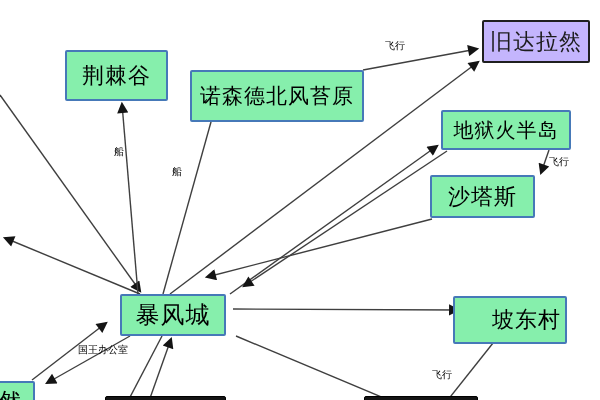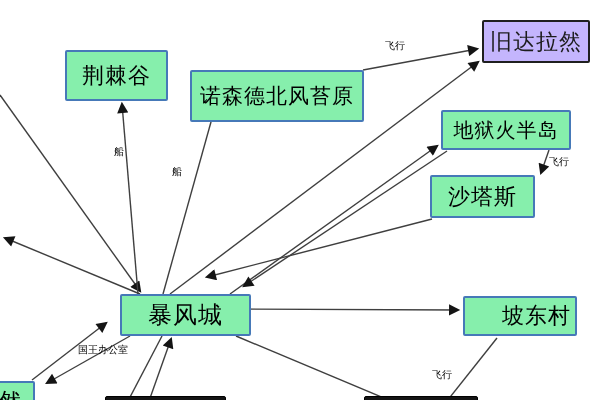--- a/index.html
+++ b/index.html
@@ -79,18 +79,18 @@
     <span class="edge-label" style="left: 172px; top: 166px;">船</span>
     <span class="edge-label" style="left: 385px; top: 40px;">飞行</span>
     <span class="edge-label" style="left: 549px; top: 156px;">飞行</span>
     <span class="edge-label small" style="left: 78px; top: 344px;">国王办公室</span>
     <span class="edge-label" style="left: 432px; top: 369px;">飞行</span>
     <div class="node" style="left: 65px; top: 50px; width: 103px; height: 51px; font-size: 22px;">荆棘谷</div>
     <div class="node" style="left: 190px; top: 50px; width: 174px; height: 52px; font-size: 21px; margin-top: 20px;">诺森德北风苔原</div>
     <div class="node yellow" style="left: 482px; top: 20px; width: 108px; height: 43px; font-size: 22px;">旧达拉然</div>
     <div class="node" style="left: 441px; top: 110px; width: 130px; height: 40px; font-size: 20px;">地狱火半岛</div>
     <div class="node" style="left: 430px; top: 175px; width: 105px; height: 43px; font-size: 22px; text-align: center;">沙塔斯</div>
-    <div class="node" style="left: 120px; top: 294px; width: 131px; height: 42px; font-size: 24px;">暴风城</div>
-    <div class="node" style="left: 463px; top: 296px; width: 114px; height: 40px; font-size: 22px; padding-left: 33px;">坡东村</div>
+    <div class="node" style="left: 120px; top: 294px; width: 106px; height: 42px; font-size: 24px;">暴风城</div>
+    <div class="node" style="left: 453px; top: 296px; width: 114px; height: 48px; font-size: 22px; padding-left: 33px;">坡东村</div>
     <div class="node partial" style="left: -64px; top: 381px; width: 99px; height: 42px; font-size: 24px;">然</div>
     <div class="node dark" style="left: 105px; top: 396px; width: 121px; height: 8px;"></div>
     <div class="node dark" style="left: 364px; top: 396px; width: 114px; height: 8px;"></div>
   </div>
 
 </body></html>

